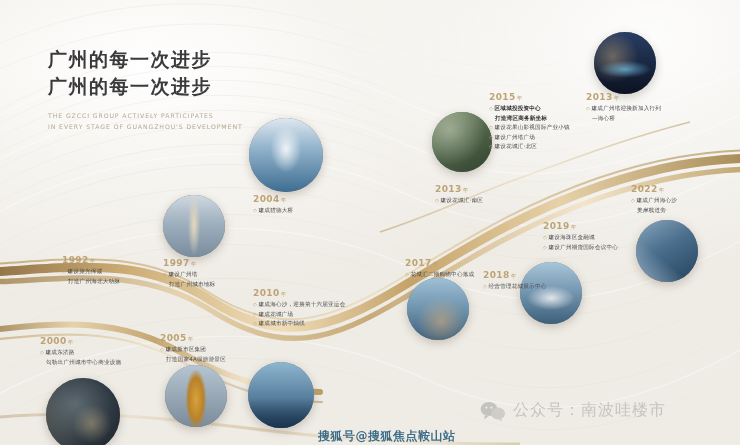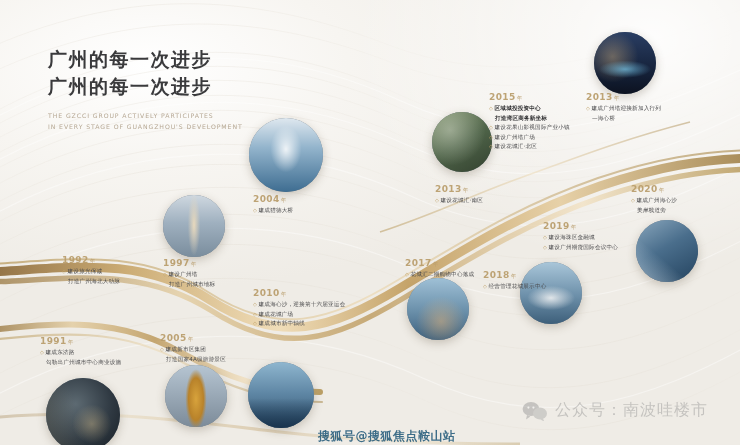--- a/index.html
+++ b/index.html
@@ -52,21 +52,21 @@
   .li{
     font-size:5.6px;color:#4a4a4c;line-height:9.5px;letter-spacing:.2px;
     white-space:nowrap;
   }
   .li.b{font-weight:bold;color:#2f2f31;}
   .li .dot{color:#c0a36d;font-size:5px;margin-right:1.5px;}
   .li.ind{padding-left:6px;}
 
   
   .wm-wechat{
-    position:absolute;left:522px;top:400px;display:flex;align-items:center;gap:7px;
+    position:absolute;left:480px;top:400px;display:flex;align-items:center;gap:7px;
     opacity:.42;
   }
   .wm-wechat .txt{
     font-size:16px;color:#8c8c8c;letter-spacing:1px;
     font-family:"DejaVu Sans","Liberation Sans",sans-serif;
   }
   .wm-sohu{
     position:absolute;left:318px;top:428px;
     font-size:12px;color:#0c4a6e;opacity:.78;letter-spacing:.5px;
     font-weight:bold;
@@ -247,21 +247,21 @@
   <div class="label" style="left:163px;top:258px;">
     <div class="yr">
       <span>1997</span><small>年</small>
     </div>
     <div class="li"><span class="dot">◇</span><span>建设广州塔</span></div>
     <div class="li ind"><span>打造广州城市地标</span></div>
   </div>
 
   <div class="label" style="left:40px;top:336px;">
     <div class="yr">
-      <span>1991</span><small>年</small>
+      <span>2000</span><small>年</small>
     </div>
     <div class="li"><span class="dot">◇</span><span>建成东济路</span></div>
     <div class="li ind"><span>勾勒出广州城市中心商业设施</span></div>
   </div>
 
   <div class="label" style="left:160px;top:333px;">
     <div class="yr">
       <span>2005</span><small>年</small>
     </div>
     <div class="li"><span class="dot">◇</span><span>建成新市区集团</span></div>
@@ -319,21 +319,21 @@
   <div class="label" style="left:543px;top:221px;">
     <div class="yr">
       <span>2019</span><small>年</small>
     </div>
     <div class="li"><span class="dot">◇</span><span>建设海珠区金融城</span></div>
     <div class="li"><span class="dot">◇</span><span>建设广州期货国际会议中心</span></div>
   </div>
 
   <div class="label" style="left:631px;top:184px;">
     <div class="yr">
-      <span>2020</span><small>年</small>
+      <span>2022</span><small>年</small>
     </div>
     <div class="li"><span class="dot">◇</span><span>建成广州海心沙</span></div>
     <div class="li ind"><span>美岸栈道旁</span></div>
   </div>
 
   <div class="label" style="left:586px;top:92px;">
     <div class="yr">
       <span>2013</span><small>年</small>
     </div>
     <div class="li"><span class="dot">◇</span><span>建成广州塔迎接新加入行列</span></div>

